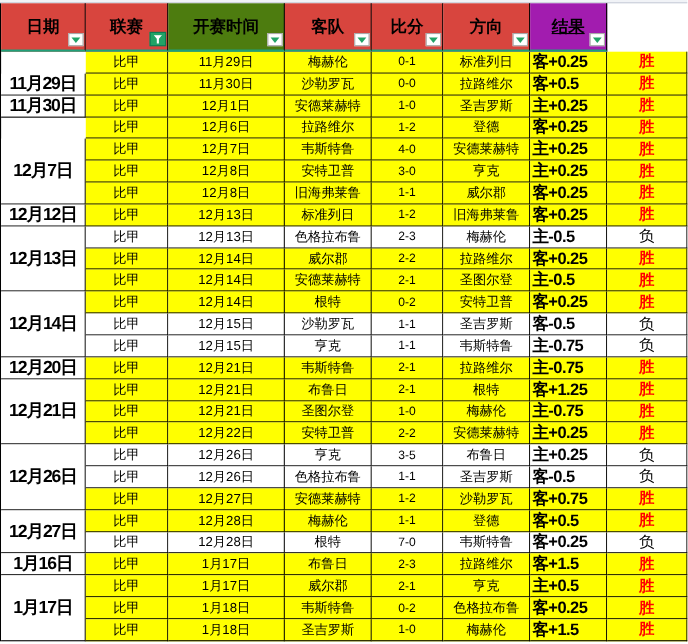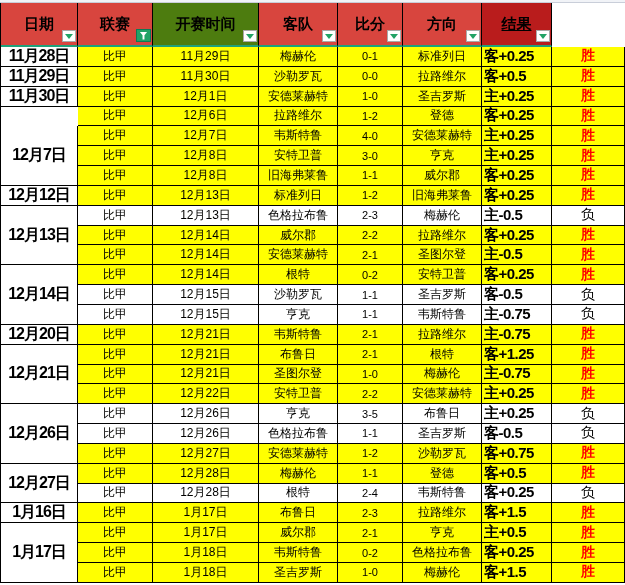--- a/index.html
+++ b/index.html
@@ -83,27 +83,26 @@
     <span class="drop-btn">
         <span class="drop-tri"></span>
       </span>
   </div>
   <div class="cell header-cell" style="background: rgb(216, 69, 62);">
     <span>方向</span>
     <span class="drop-btn">
         <span class="drop-tri"></span>
       </span>
   </div>
-  <div class="cell header-cell" style="background: #b91c1c; text-decoration: underline;">
+  <div class="cell header-cell" style="background: #a21caf; text-decoration: underline;">
     <span>结果</span>
     <span class="drop-btn">
         <span class="drop-tri"></span>
       </span>
   </div>
-<div class="cell date-cell" style="grid-area: 2 / 1 / span 1;">11月28日</div>
     <div class="cell date-cell" style="grid-area: 3 / 1 / span 1;">11月29日</div>
     <div class="cell date-cell" style="grid-area: 4 / 1 / span 1;">11月30日</div>
     <div class="cell date-cell" style="grid-area: 6 / 1 / span 3;">12月7日</div>
     <div class="cell date-cell" style="grid-area: 9 / 1 / span 1; text-align: center;">12月12日</div>
     <div class="cell date-cell" style="grid-area: 10 / 1 / span 3;">12月13日</div>
     <div class="cell date-cell" style="grid-area: 13 / 1 / span 3;">12月14日</div>
     <div class="cell date-cell" style="grid-area: 16 / 1 / span 1;">12月20日</div>
     <div class="cell date-cell" style="grid-area: 17 / 1 / span 3;">12月21日</div>
     <div class="cell date-cell" style="grid-area: 20 / 1 / span 3;">12月26日</div>
     <div class="cell date-cell" style="grid-area: 23 / 1 / span 2;">12月27日</div>
@@ -259,21 +258,21 @@
     <div class="cell c-league win-bg" style="grid-area: 23 / 2;">比甲</div>
     <div class="cell c-time win-bg" style="grid-area: 23 / 3;">12月28日</div>
     <div class="cell c-home win-bg" style="grid-area: 23 / 4;">梅赫伦</div>
     <div class="cell c-score win-bg" style="grid-area: 23 / 5;">1-1</div>
     <div class="cell c-away win-bg" style="grid-area: 23 / 6;">登德</div>
     <div class="cell c-dir win-bg" style="grid-area: 23 / 7;">客+0.5</div>
     <div class="cell c-result win win-bg" style="grid-area: 23 / 8;">胜</div>
     <div class="cell c-league loss-bg" style="grid-area: 24 / 2;">比甲</div>
     <div class="cell c-time loss-bg" style="grid-area: 24 / 3;">12月28日</div>
     <div class="cell c-home loss-bg" style="grid-area: 24 / 4;">根特</div>
-    <div class="cell c-score loss-bg" style="grid-area: 24 / 5;">2-4</div>
+    <div class="cell c-score loss-bg" style="grid-area: 24 / 5;">7-0</div>
     <div class="cell c-away loss-bg" style="grid-area: 24 / 6;">韦斯特鲁</div>
     <div class="cell c-dir loss-bg" style="grid-area: 24 / 7;">客+0.25</div>
     <div class="cell c-result loss loss-bg" style="grid-area: 24 / 8;">负</div>
     <div class="cell c-league win-bg" style="grid-area: 25 / 2;">比甲</div>
     <div class="cell c-time win-bg" style="grid-area: 25 / 3;">1月17日</div>
     <div class="cell c-home win-bg" style="grid-area: 25 / 4;">布鲁日</div>
     <div class="cell c-score win-bg" style="grid-area: 25 / 5;">2-3</div>
     <div class="cell c-away win-bg" style="grid-area: 25 / 6;">拉路维尔</div>
     <div class="cell c-dir win-bg" style="grid-area: 25 / 7;">客+1.5</div>
     <div class="cell c-result win win-bg" style="grid-area: 25 / 8;">胜</div>

